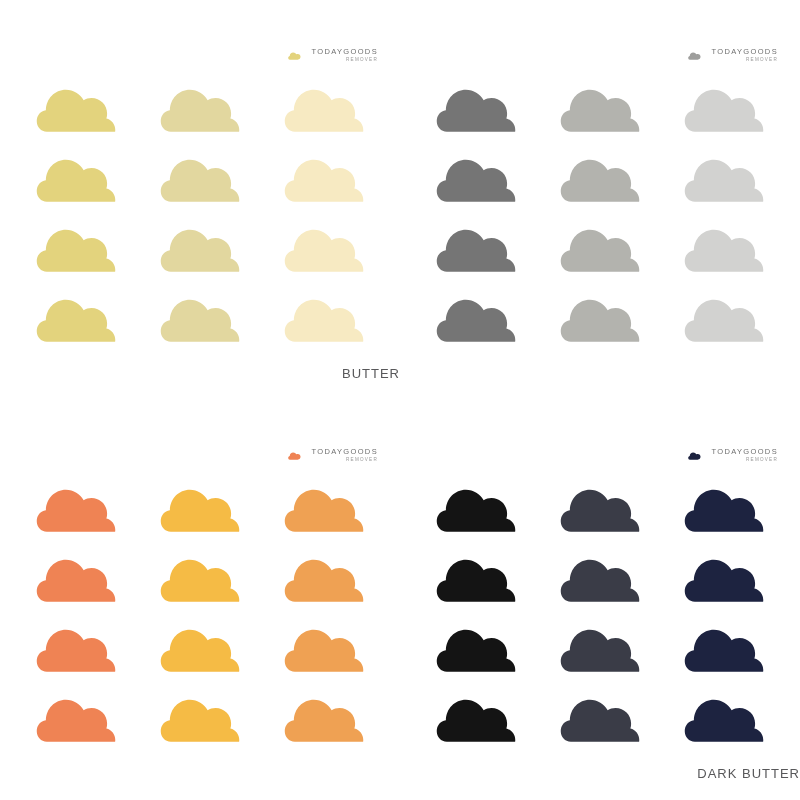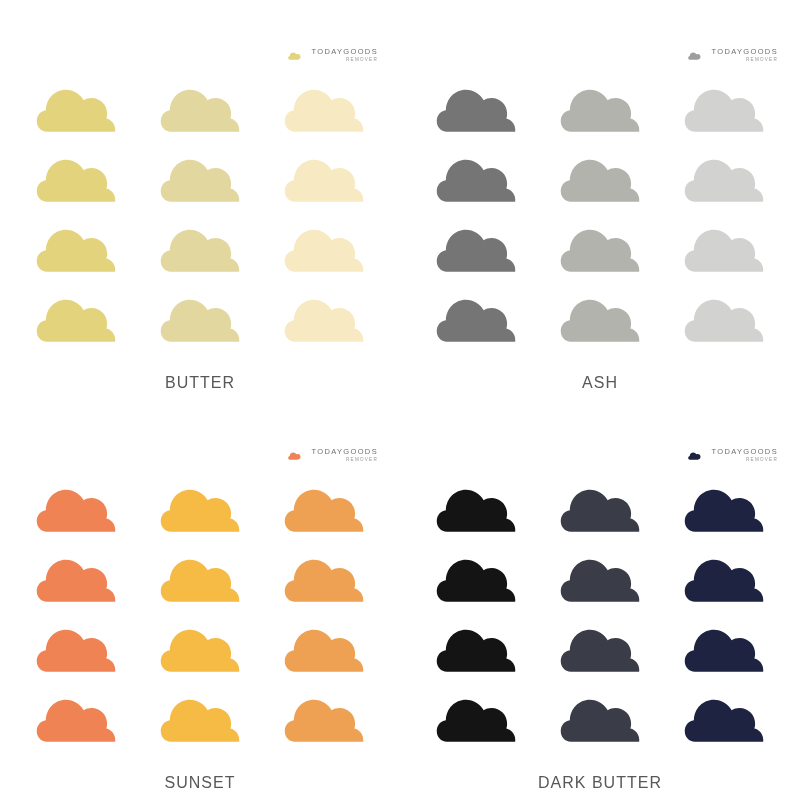--- a/index.html
+++ b/index.html
@@ -99,23 +99,23 @@
     display: block;
     width: 100%;
     height: 100%;
   }
 
   
   .palette-label {
     position: absolute;
     left: 0;
     right: 0;
-    top: 374px;
-    text-align: center;
-    font-size: 16px;
+    top: 366px;
+    text-align: right;
+    font-size: 13px;
     letter-spacing: 1.0px;
     color: #58585a;
     font-weight: 400;
   }
 </style>
 </head>
 <body style="background: rgb(255, 255, 255);">
 
 <div id="board">
   <div class="quad-grid">
@@ -268,21 +268,20 @@
               <path d="M22 106 C10 106 1.5 97 1.5 84.5 C1.5 73 9 64 20 62.5 C20.5 39 38 21 60.5 21 C76 21 89.5 29.5 96.5 42.5 C101 39.5 106.5 38 112.5 38 C130 38 144 52 144 69.5 C144 73 143.5 76.5 142.5 79.5 C153 82 160.5 91.5 160.5 102.5 C160.5 104 160.4 105 160.2 106 Z" fill="#b3b3ae"></path>
             </svg>
           </div>
           <div class="cloud-cell">
             <svg viewBox="0 0 162 108" preserveAspectRatio="xMidYMid meet">
               <path d="M22 106 C10 106 1.5 97 1.5 84.5 C1.5 73 9 64 20 62.5 C20.5 39 38 21 60.5 21 C76 21 89.5 29.5 96.5 42.5 C101 39.5 106.5 38 112.5 38 C130 38 144 52 144 69.5 C144 73 143.5 76.5 142.5 79.5 C153 82 160.5 91.5 160.5 102.5 C160.5 104 160.4 105 160.2 106 Z" fill="#d2d2d0"></path>
             </svg>
           </div>
         </div>
 
-    <div class="palette-label">ASH</div>
   </div>
       <div class="quadrant">
 
     <div class="brand">
       <svg class="brand-mark" viewBox="0 0 100 70" preserveAspectRatio="xMidYMid meet">
         <path class="brand-mark-path" d="M14 68 C6 68 1 62 1 53 C1 45 6 39 13 38 C13 22 25 11 40 11
                  C51 11 60 17 65 26 C68 24 72 23 76 23 C88 23 97 32 97 44
                  C97 53 92 61 84 65 C81 67 78 68 74 68 Z" fill="#ef8354"></path>
       </svg>
       <span class="brand-text">
@@ -347,21 +346,20 @@
               <path d="M22 106 C10 106 1.5 97 1.5 84.5 C1.5 73 9 64 20 62.5 C20.5 39 38 21 60.5 21 C76 21 89.5 29.5 96.5 42.5 C101 39.5 106.5 38 112.5 38 C130 38 144 52 144 69.5 C144 73 143.5 76.5 142.5 79.5 C153 82 160.5 91.5 160.5 102.5 C160.5 104 160.4 105 160.2 106 Z" fill="#f5bb45"></path>
             </svg>
           </div>
           <div class="cloud-cell">
             <svg viewBox="0 0 162 108" preserveAspectRatio="xMidYMid meet">
               <path d="M22 106 C10 106 1.5 97 1.5 84.5 C1.5 73 9 64 20 62.5 C20.5 39 38 21 60.5 21 C76 21 89.5 29.5 96.5 42.5 C101 39.5 106.5 38 112.5 38 C130 38 144 52 144 69.5 C144 73 143.5 76.5 142.5 79.5 C153 82 160.5 91.5 160.5 102.5 C160.5 104 160.4 105 160.2 106 Z" fill="#efa153"></path>
             </svg>
           </div>
         </div>
 
-    <div class="palette-label">SUNSET</div>
   </div>
       <div class="quadrant">
 
     <div class="brand">
       <svg class="brand-mark" viewBox="0 0 100 70" preserveAspectRatio="xMidYMid meet">
         <path class="brand-mark-path" d="M14 68 C6 68 1 62 1 53 C1 45 6 39 13 38 C13 22 25 11 40 11
                  C51 11 60 17 65 26 C68 24 72 23 76 23 C88 23 97 32 97 44
                  C97 53 92 61 84 65 C81 67 78 68 74 68 Z" fill="#1d2340"></path>
       </svg>
       <span class="brand-text">

